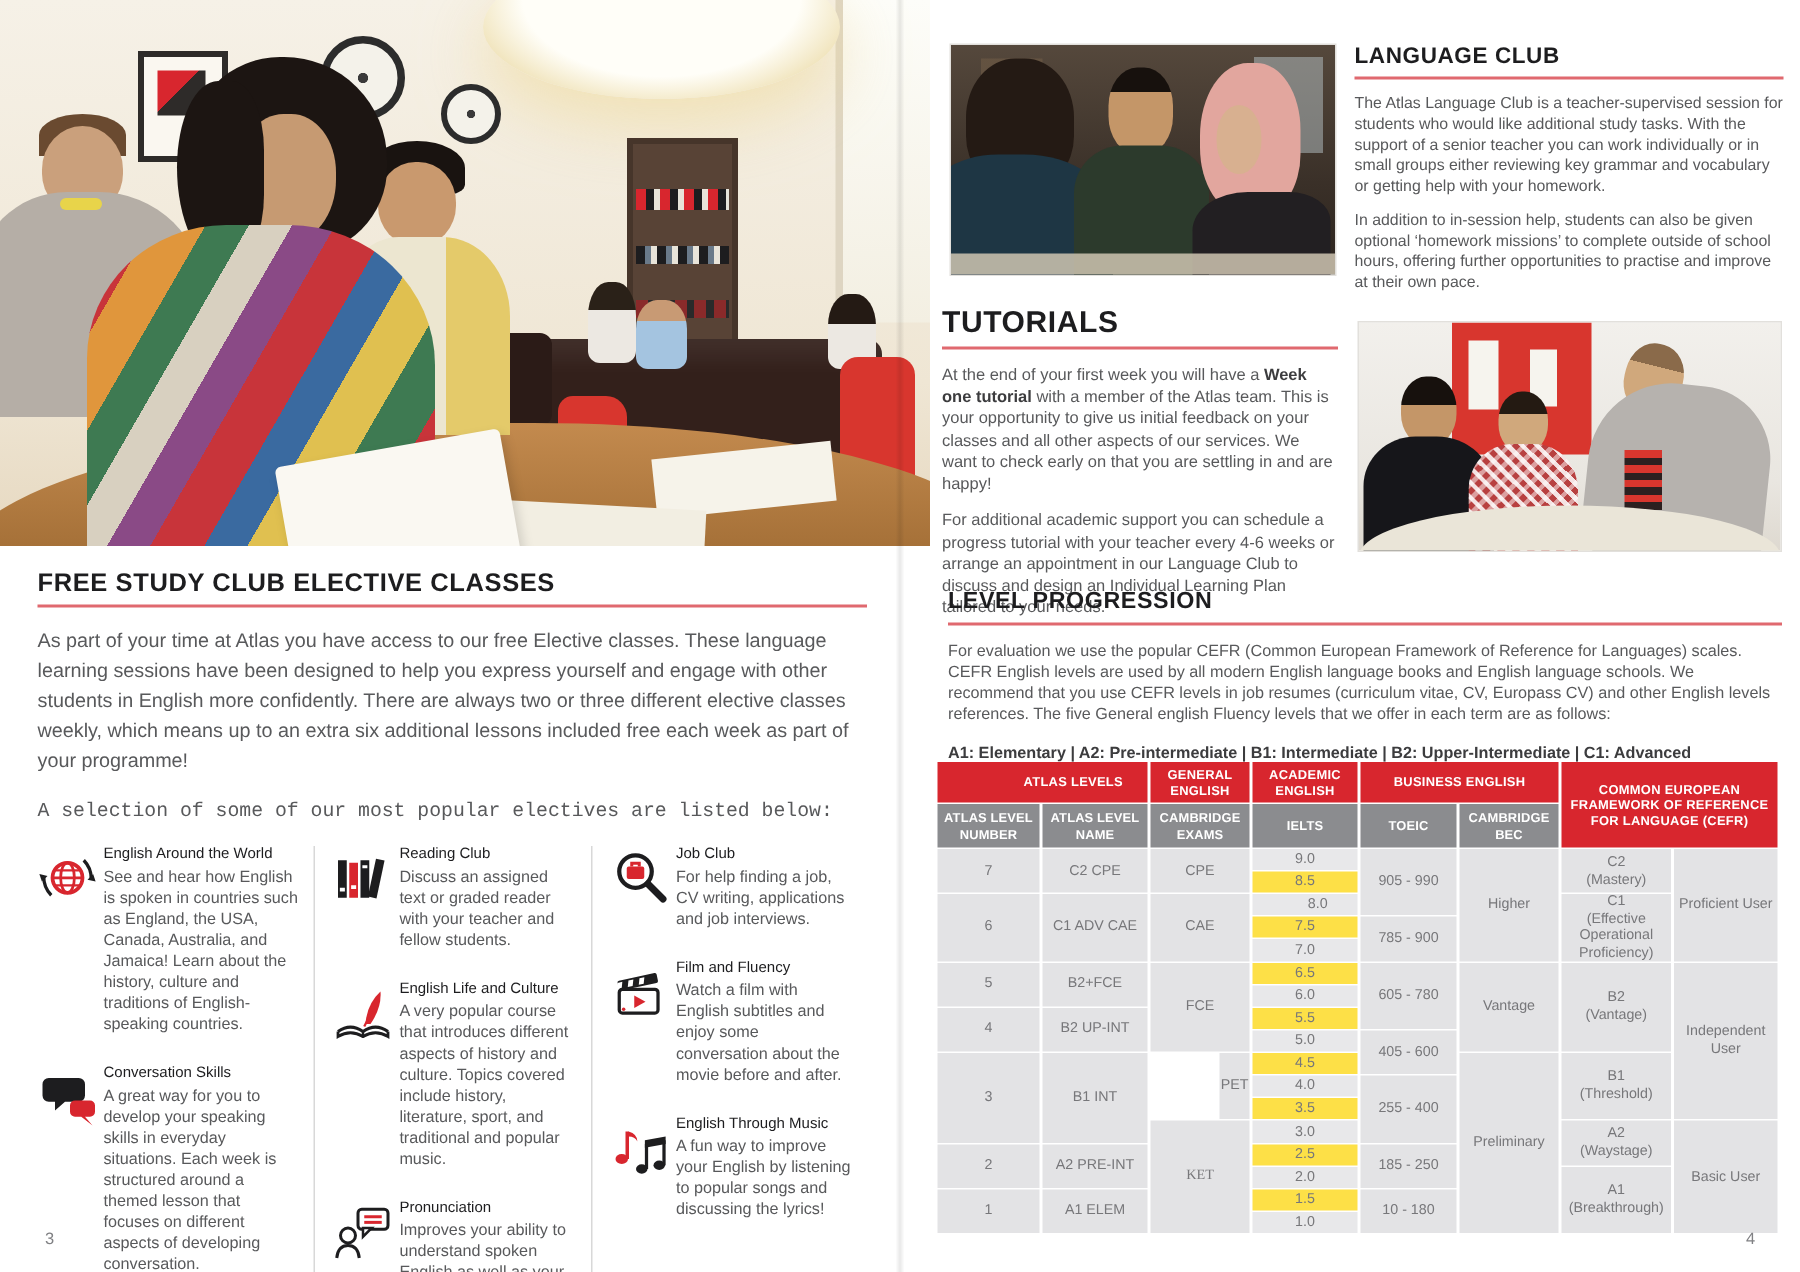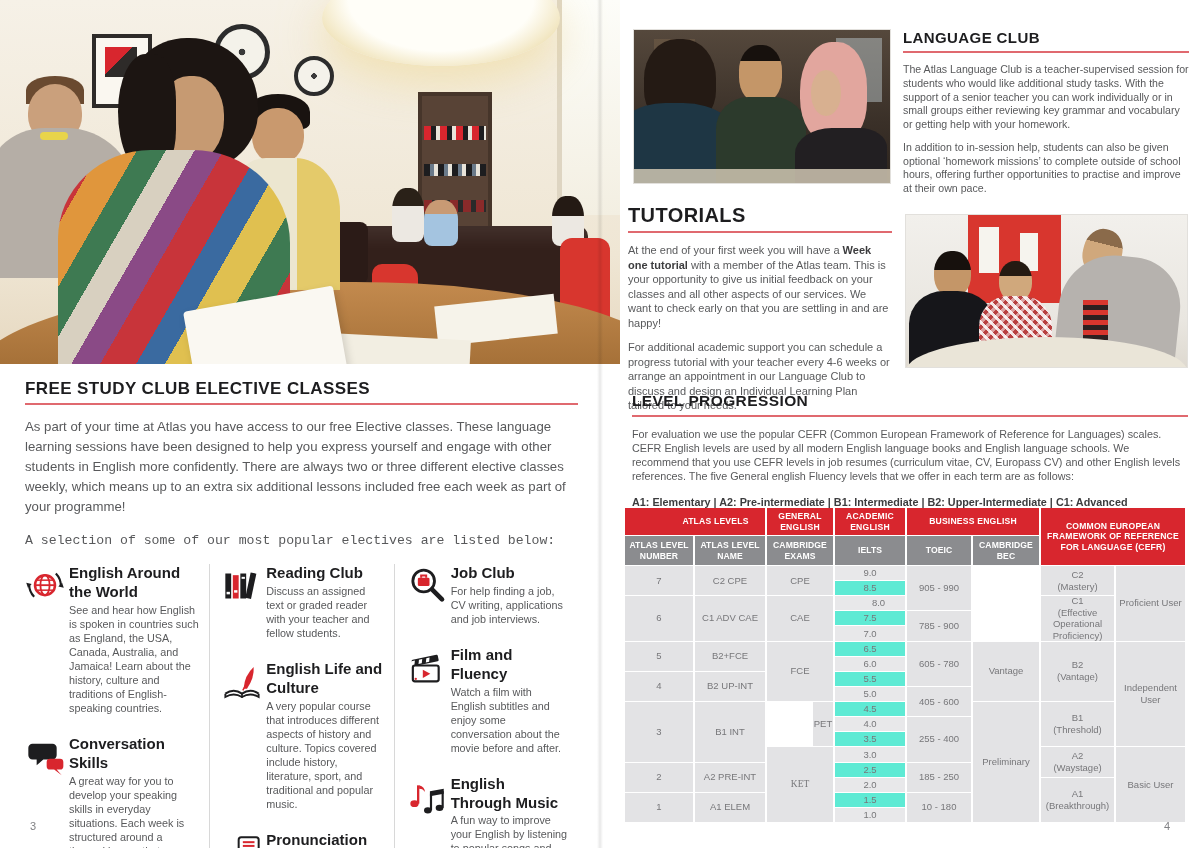--- a/index.html
+++ b/index.html
@@ -11,38 +11,38 @@
   .rule{height:2px;background:#e0696f;margin-top:6px;}
   
   .intro{font-size:13.2px;line-height:1.52;color:#58595b;}
   .subline{font-size:13.2px;color:#58595b;font-family:Liberation Mono, monospace;}
   .electives{display:flex;margin-top:16px;}
   .ecol{width:186px;padding-right:10px;box-sizing:border-box;}
   .ecol + .ecol{border-left:1px solid #d8d8d8;padding-left:12px;}
   .eitem{display:flex;margin-bottom:20px;}
   .eicon{flex:0 0 44px;padding-top:2px;}
   .ebody{flex:1;}
-  .etitle{font-size:15px;font-weight:bold;color:#1d1d1f;line-height:1.25;margin-bottom:1px;}
+  .etitle{font-size:10px;font-weight:normal;color:#1d1d1f;line-height:1.25;margin-bottom:1px;}
   .etext{font-size:10.8px;line-height:1.3;color:#58595b;}
   .pagenum{font-size:11px;color:#808184;}
   
   .rp-par{font-size:10.6px;line-height:1.3;color:#58595b;margin:0 0 9px 0;}
   .tut-par{font-size:11px;line-height:1.32;color:#58595b;margin:0 0 10px 0;}
   .lp-par{font-size:10.8px;line-height:1.32;color:#58595b;margin:0;}
   .lvl-line{font-size:10.8px;font-weight:bold;color:#3c3c3e;margin-top:12px;}
   b.ink{color:#3c3c3e;}
   
   .ltable{display:grid;grid-template-columns:68px 70px 66px 70px 64px 66px 73px 1fr;
           grid-template-rows:27px 29px repeat(17,1fr);gap:1px 2px;width:560px;height:314px;background:#fff;}
   .tcell{display:flex;flex-direction:column;align-items:center;justify-content:center;text-align:center;
          font-size:9.5px;color:#77777a;background:#e3e3e5;line-height:1.25;padding:0 3px;box-sizing:border-box;}
   .th-red{background:#d8262e;color:#fff;font-weight:bold;font-size:8.6px;line-height:1.2;letter-spacing:.2px;}
   .th-gray{background:#8b8c8f;color:#fff;font-weight:bold;font-size:8.6px;line-height:1.18;letter-spacing:.1px;}
   .c-ielts{background:#e8e8ea;}
-  .c-ielts.alt{background:#5eead4;}
+  .c-ielts.alt{background:#fde047;}
   .tcell .l1,.tcell .l2{display:block;}
   
   .fold{left:597px;top:0;width:6px;height:848px;
         background:linear-gradient(90deg,rgba(0,0,0,0),rgba(0,0,0,.09) 50%,rgba(0,0,0,0));}
   
   .photo{overflow:hidden;}
   .photo .abs{position:absolute;}
   .pA{left:0;top:0;width:620px;height:364px;background:linear-gradient(180deg,#f6f1e7,#efe6d4 70%,#e6d8c0 100%);}
   .pB{left:633px;top:29px;width:256px;height:153px;border:1px solid #e2e0dc;
       background:linear-gradient(180deg,#55483c,#3a3028 60%,#2c241e);}
@@ -348,20 +348,21 @@
         <div class="tcell c-body" style="grid-area: 8 / 3 / 12 / 4;">FCE</div>
         <div class="tcell c-body" style="grid-area: 12 / 3 / 15 / 4; margin-left: 46px;">PET</div>
         <div class="tcell c-body" style="grid-area: 15 / 3 / 20 / 4; font-family: Liberation Serif, serif;">KET</div>
         <div class="tcell c-body" style="grid-area: 3 / 5 / 6 / 6;">905 - 990</div>
         <div class="tcell c-body" style="grid-area: 6 / 5 / 8 / 6;">785 - 900</div>
         <div class="tcell c-body" style="grid-area: 8 / 5 / 11 / 6;">605 - 780</div>
         <div class="tcell c-body" style="grid-area: 11 / 5 / 13 / 6;">405 - 600</div>
         <div class="tcell c-body" style="grid-area: 13 / 5 / 16 / 6;">255 - 400</div>
         <div class="tcell c-body" style="grid-area: 16 / 5 / 18 / 6;">185 - 250</div>
         <div class="tcell c-body" style="grid-area: 18 / 5 / 20 / 6;">10 - 180</div>
+        <div class="tcell c-body" style="grid-area: 3 / 6 / 8 / 7;">Higher</div>
         <div class="tcell c-body" style="grid-area: 8 / 6 / 12 / 7;">Vantage</div>
         <div class="tcell c-body" style="grid-area: 12 / 6 / 20 / 7;">Preliminary</div>
         <div class="tcell c-body" style="grid-area: 3 / 7 / 5 / 8;">
           <span class="l1">C2</span>
           <span class="l2">(Mastery)</span>
         </div>
         <div class="tcell c-body" style="grid-area: 5 / 7 / 8 / 8;">
           <span class="l1">C1</span>
           <span class="l2">(Effective Operational Proficiency)</span>
         </div>

